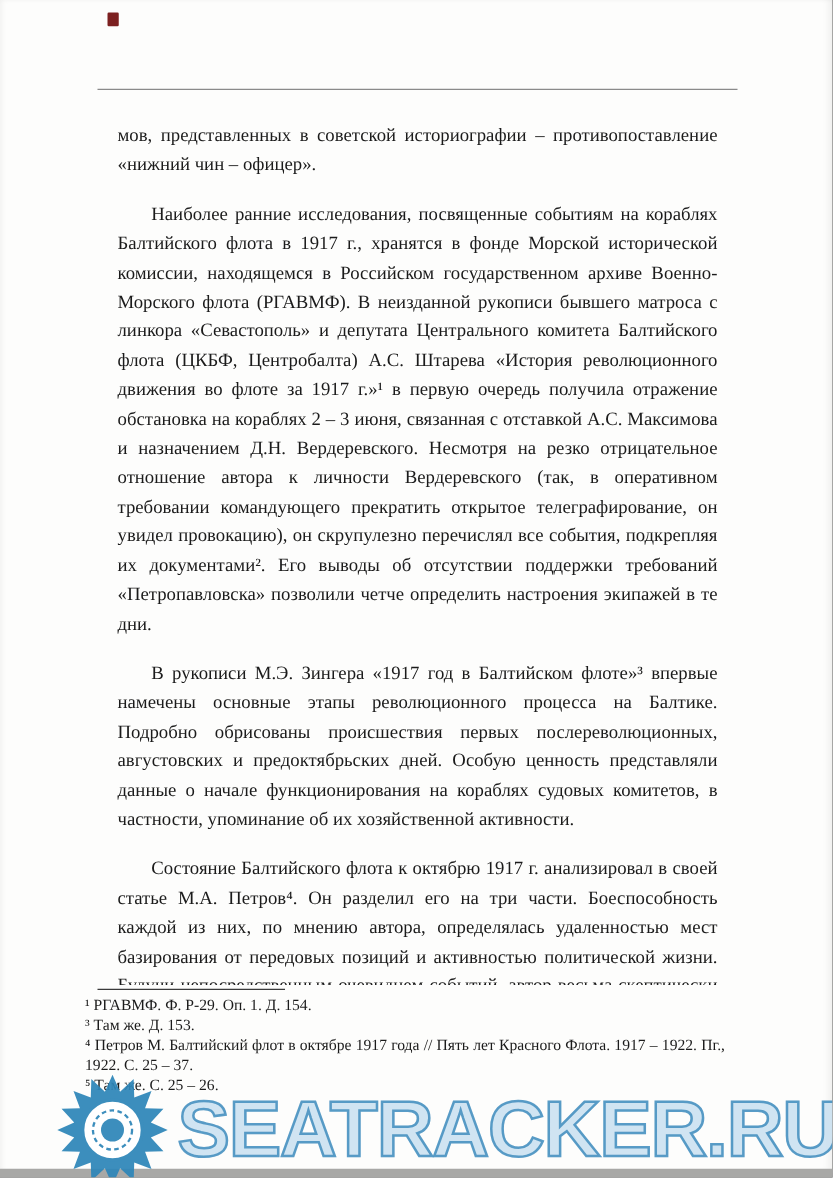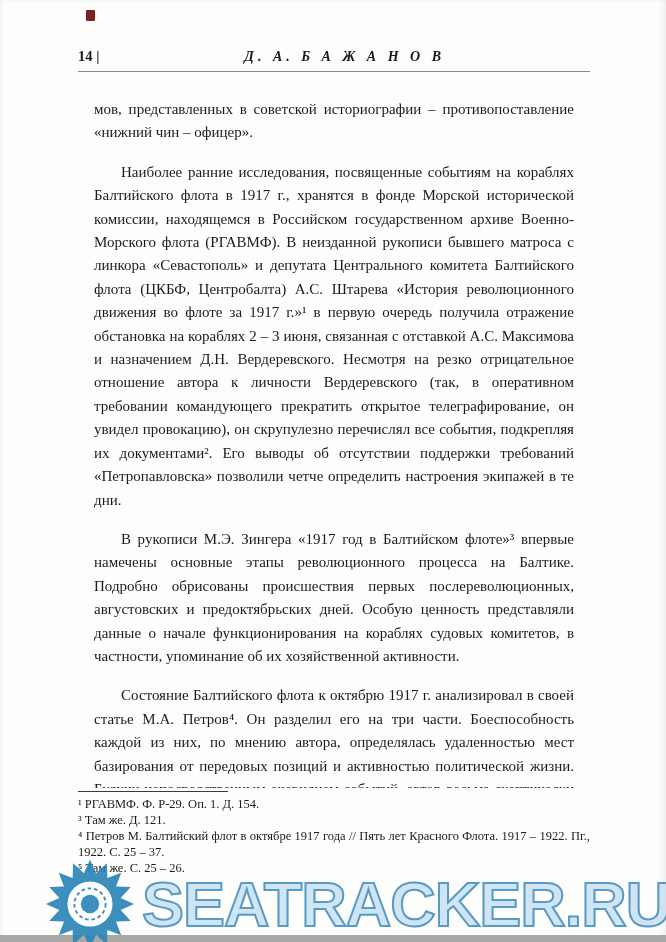--- a/index.html
+++ b/index.html
@@ -55,21 +55,21 @@
   .body-text p { margin: 16px; }
   .body-text p.indent { text-indent: 27px; }
   
   .footnote-rule {
     position: absolute;
     top: 791px; left: 78px; width: 150px;
     border-bottom: 1px solid #3a3a3a;
   }
   .footnotes {
     position: absolute;
-    top: 796px; left: 78px; width: 512px;
+    top: 796px; left: 68px; width: 512px;
     font-size: 12.5px;
     line-height: 16px;
     text-align: justify;
   }
   .footnote-item { margin: 0; }
   
   .bottom-edge-strip {
     position: absolute;
     left: 0; right: 0; bottom: 0;
     height: 7px;
@@ -102,37 +102,33 @@
     padding-left: 6px;
   }
 </style>
 </head>
 <body>
 
 <div class="page">
 
   <div class="scan-mark"></div>
 
-  <div class="header-row">
-    <span class="page-number">14 |</span>
-    <span class="header-author">Д. А.  Б А Ж А Н О В</span>
-  </div>
   <div class="header-rule"></div>
 
   <div class="body-text">
     <p>мов, представленных в советской историографии – противопоставление «нижний чин – офицер».</p>
     <p class="indent">Наиболее ранние исследования, посвященные событиям на кораблях Балтийского флота в 1917 г., хранятся в фонде Морской исторической комиссии, находящемся в Российском государственном архиве Военно-Морского флота (РГАВМФ). В неизданной рукописи бывшего матроса с линкора «Севастополь» и депутата Центрального комитета Балтийского флота (ЦКБФ, Центробалта) А.С. Штарева «История революционного движения во флоте за 1917 г.»¹ в первую очередь получила отражение обстановка на кораблях 2 – 3 июня, связанная с отставкой А.С. Максимова и назначением Д.Н. Вердеревского. Несмотря на резко отрицательное отношение автора к личности Вердеревского (так, в оперативном требовании командующего прекратить открытое телеграфирование, он увидел провокацию), он скрупулезно перечислял все события, подкрепляя их документами². Его выводы об отсутствии поддержки требований «Петропавловска» позволили четче определить настроения экипажей в те дни.</p>
     <p class="indent">В рукописи М.Э. Зингера «1917 год в Балтийском флоте»³ впервые намечены основные этапы революционного процесса на Балтике. Подробно обрисованы происшествия первых послереволюционных, августовских и предоктябрьских дней. Особую ценность представляли данные о начале функционирования на кораблях судовых комитетов, в частности, упоминание об их хозяйственной активности.</p>
     <p class="indent">Состояние Балтийского флота к октябрю 1917 г. анализировал в своей статье М.А. Петров⁴. Он разделил его на три части. Боеспособность каждой из них, по мнению автора, определялась удаленностью мест базирования от передовых позиций и активностью политической жизни. Будучи непосредственным очевидцем событий, автор весьма скептически отнесся к деятельности комитетов. Благодаря им, по его мнению, к осени 1917 г. «аппарат управления был значительно надломлен, посеяна вражда между командным и некомандным составом»⁵. В 1928 г. был издан 4-томный труд «Борьба флота против берега в мировую войну». Т. IV представлял собой</p>
   </div>
 
   <div class="footnote-rule"></div>
   <div class="footnotes">
     <p class="footnote-item">¹ РГАВМФ. Ф. Р-29. Оп. 1. Д. 154.</p>
-    <p class="footnote-item">³ Там же. Д. 121.</p>
+    <p class="footnote-item">³ Там же. Д. 153.</p>
     <p class="footnote-item">⁴ Петров М. Балтийский флот в октябре 1917 года // Пять лет Красного Флота. 1917 – 1922. Пг., 1922. С. 25 – 37.</p>
     <p class="footnote-item">⁵ Там же. С. 25 – 26.</p>
   </div>
 
   <div class="bottom-edge-strip"></div>
 
   <div class="watermark">
     <svg class="wm-logo" viewBox="0 0 100 100" aria-hidden="true">
       <polygon fill="#2e86b8" points="98,50 83.3,56.6 94.3,68.4 78.3,68.9 83.9,83.9 68.9,78.3 68.4,94.3 56.6,83.3 50,98 43.4,83.3 31.6,94.3 31.1,78.3 16.1,83.9 21.7,68.9 5.7,68.4 16.7,56.6 2,50 16.7,43.4 5.7,31.6 21.7,31.1 16.1,16.1 31.1,21.7 31.6,5.7 43.4,16.7 50,2 56.6,16.7 68.4,5.7 68.9,21.7 83.9,16.1 78.3,31.1 94.3,31.6 83.3,43.4"></polygon>
       <circle cx="50" cy="50" r="26" fill="#ffffff" stroke="#2e86b8" stroke-width="3"></circle>

